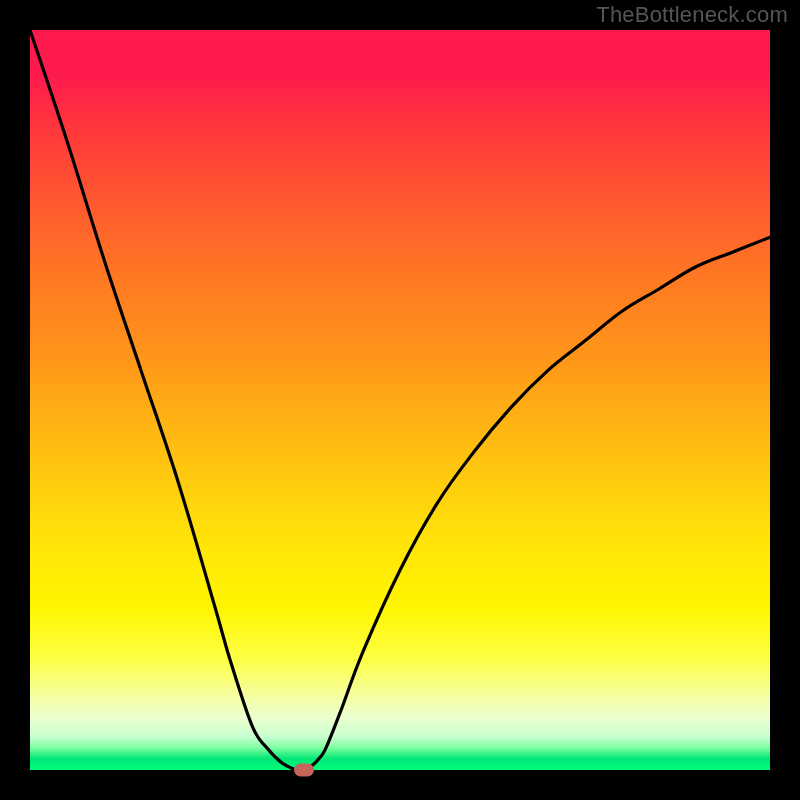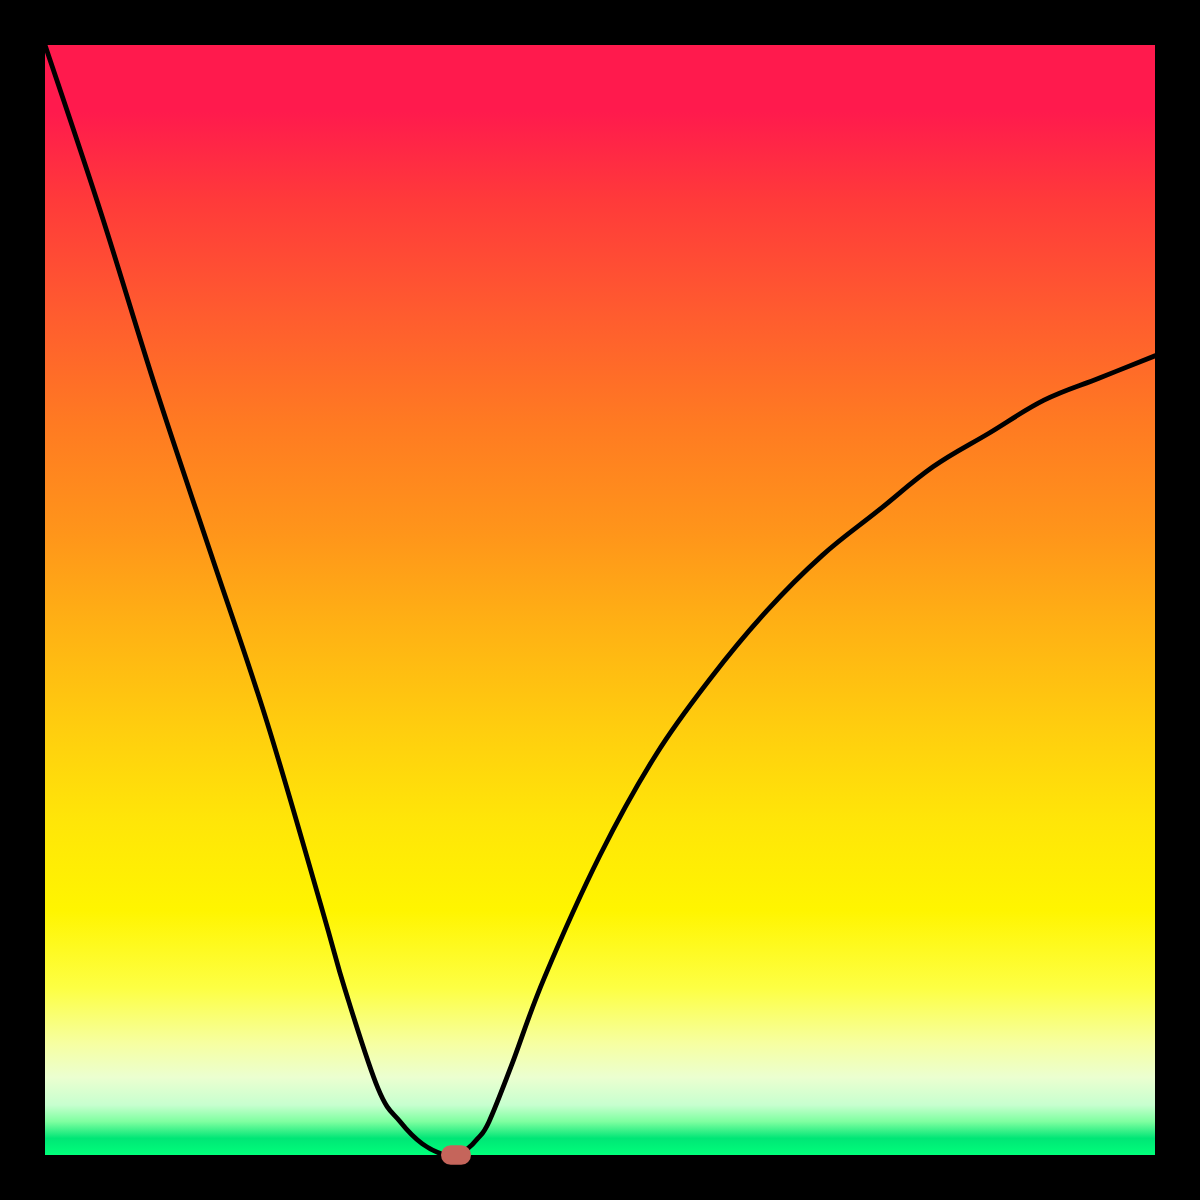--- a/index.html
+++ b/index.html
@@ -59,19 +59,20 @@
     height: 13px;
     background: #c5655b;
     border-radius: 7px;
     transform: translate(-50%, -50%);
   }
 </style>
 </head>
 <body>
 
 <div class="outer">
+  <div class="watermark">TheBottleneck.com</div>
   <div class="plot-area">
     <svg class="curve-svg" viewBox="0 0 740 740" preserveAspectRatio="none">
       <path id="curve-path" fill="none" stroke="#000" stroke-width="3.2" stroke-linecap="round" stroke-linejoin="round" d="M 0 0 C 6.66 19.98, 23.68 69.708, 37 111 C 50.32 152.292, 60.68 188.10800000000003, 74 229.40000000000003 C 87.32 270.692, 97.68 300.44, 111 340.4 C 124.32 380.35999999999996, 134.68 408.77599999999995, 148 451.4 C 161.32 494.024, 175.676 545.2320000000001, 185 577.2 C 194.324 609.168, 193.14000000000001 607.688, 199.8 629 C 206.46 650.312, 215.34 679.616, 222 695.6 C 228.66 711.5840000000001, 231.472 711.14, 236.8 717.8 C 242.12800000000001 724.4599999999999, 246.27200000000002 728.604, 251.60000000000002 732.6 C 256.928 736.596, 262.404 738.668, 266.4 740 C 270.39599999999996 741.332, 271.136 740.666, 273.8 740 C 276.464 739.334, 278.536 738.298, 281.2 736.3 C 283.864 734.3019999999999, 285.93600000000004 732.23, 288.6 728.9 C 291.264 725.5699999999999, 292.004 726.458, 296 717.8 C 299.996 709.1419999999999, 304.14 698.116, 310.8 680.8 C 317.46000000000004 663.4839999999999, 322.344 646.908, 333 621.6 C 343.656 596.292, 356.68 566.84, 370 540.2 C 383.32 513.5600000000001, 393.68000000000006 494.91200000000003, 407.00000000000006 473.6 C 420.32000000000005 452.288, 430.68 439.116, 444 421.8 C 457.32 404.48400000000004, 467.68 392.052, 481 377.40000000000003 C 494.32 362.74800000000005, 504.68 352.388, 518 340.4 C 531.32 328.412, 541.68 321.456, 555 310.8 C 568.32 300.144, 578.68 290.524, 592 281.2 C 605.32 271.876, 615.68 266.992, 629 259 C 642.32 251.00799999999998, 652.68 243.45999999999995, 666 236.79999999999995 C 679.32 230.13999999999996, 689.68 227.32799999999997, 703 222 C 716.32 216.67200000000003, 733.34 209.86400000000003, 740 207.20000000000005"></path>
     </svg>
     <div id="marker" class="marker" style="left: 273.8px; top: 740px; background: rgb(197, 101, 91);"></div>
   </div>
 </div>
 
 </body></html>

